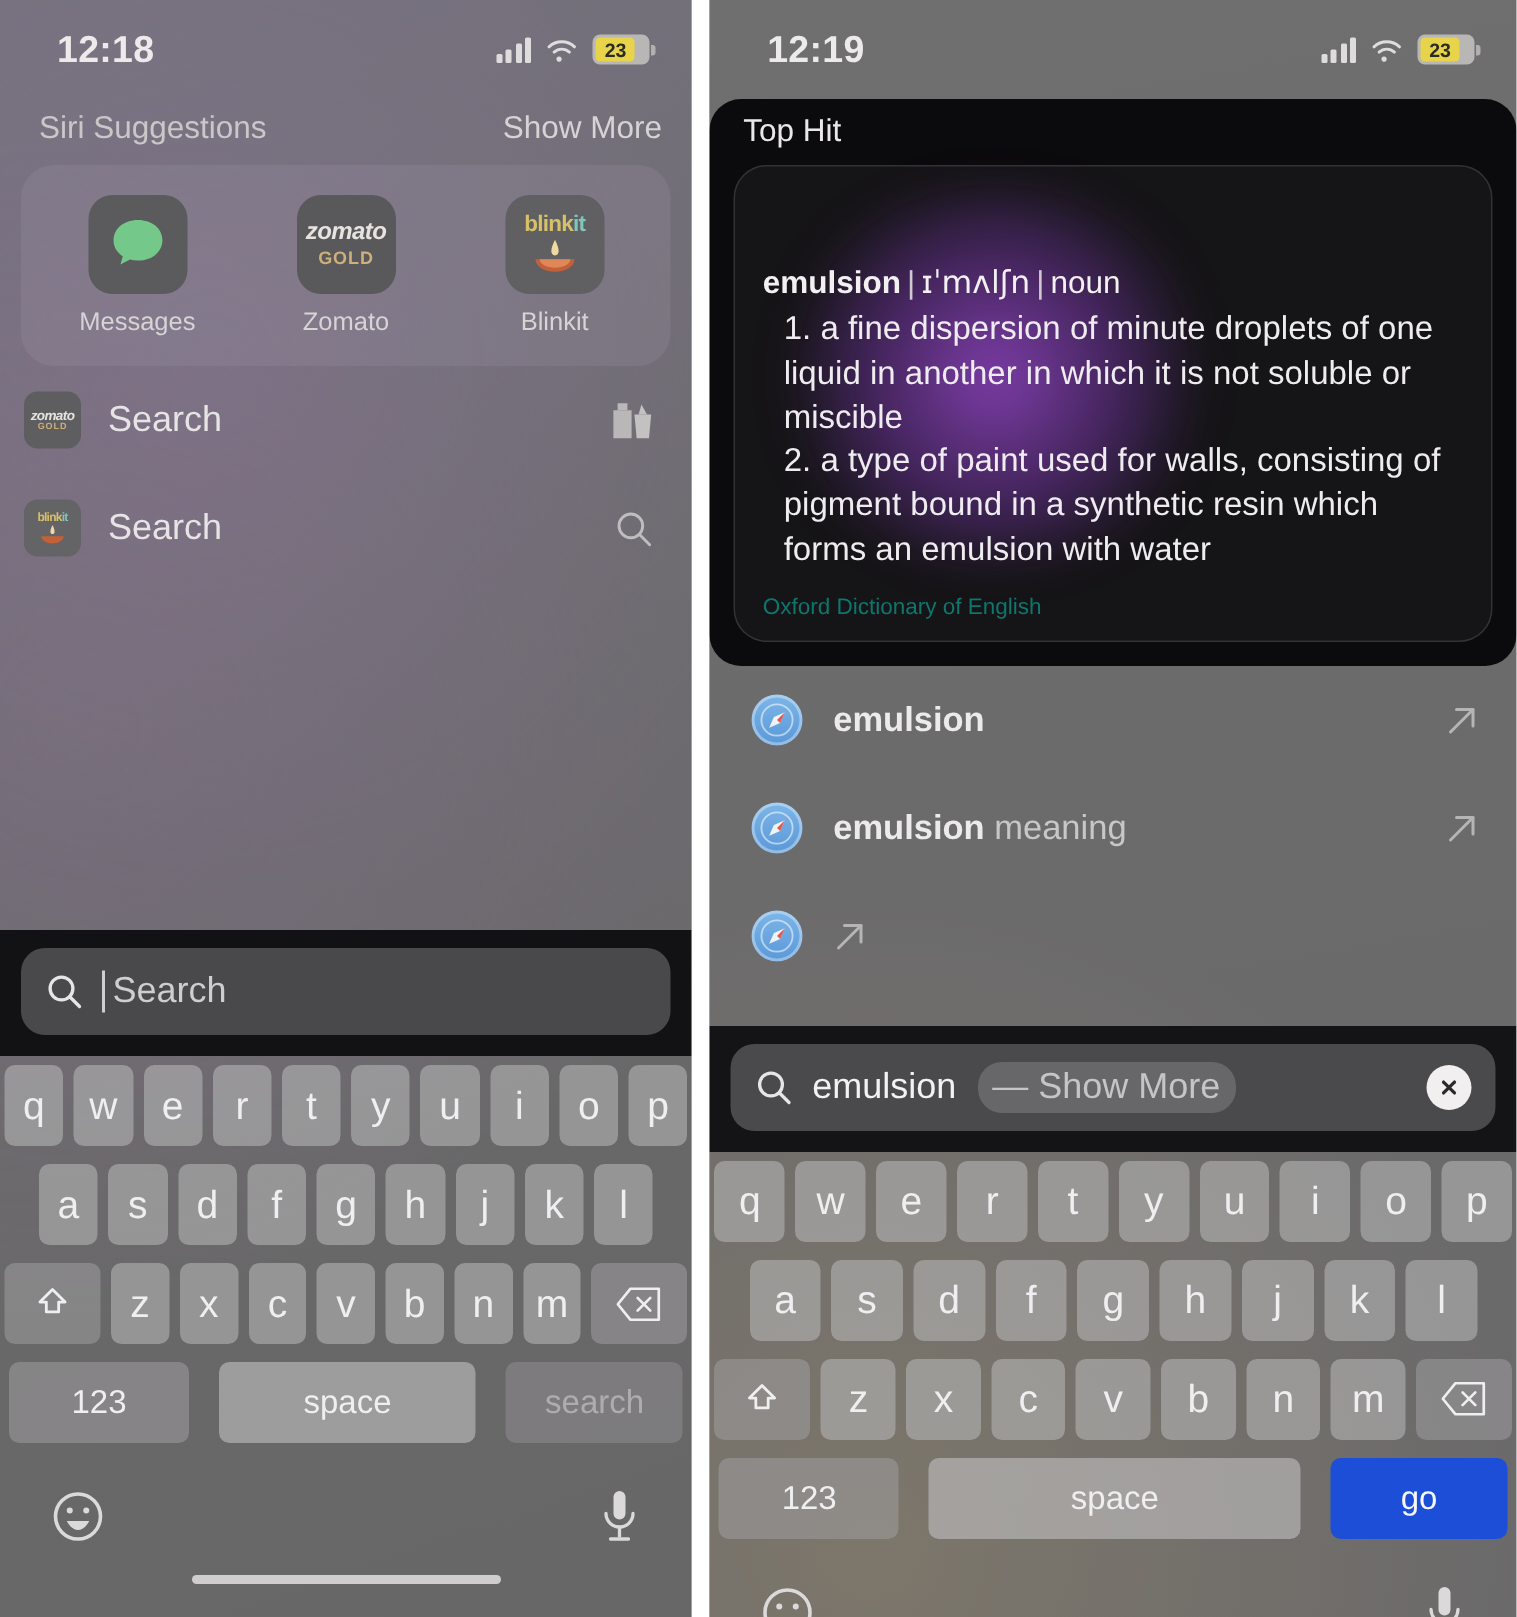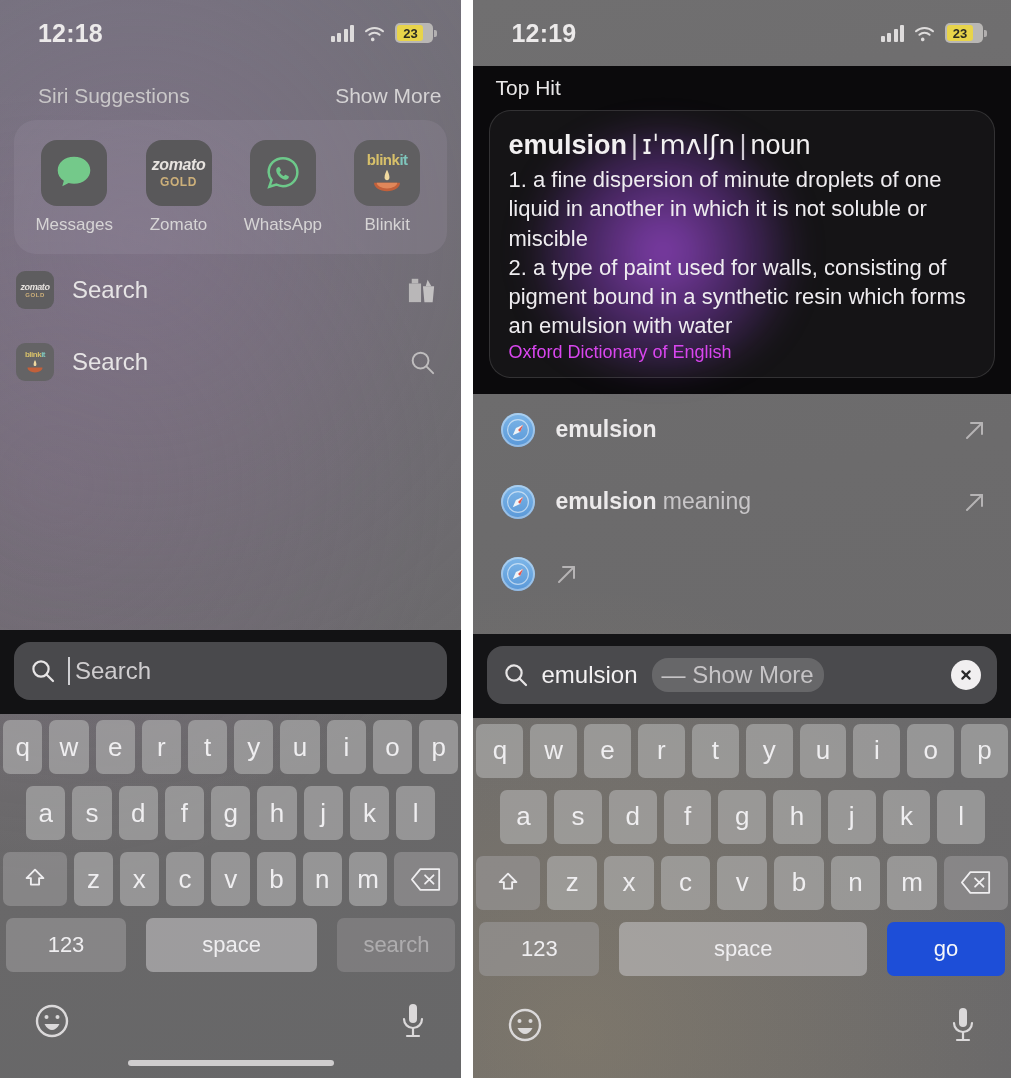--- a/index.html
+++ b/index.html
@@ -75,22 +75,22 @@
     width: 26px; height: 16px; border-radius: 3px;
     background: #e8d44a;
     display: flex; align-items: center; justify-content: center;
     color: #2b2b22; font-size: 13px; font-weight: 700;
   }
 
   
   .siri-head {
     position: relative; z-index: 5;
     display: flex; align-items: center; justify-content: space-between;
-    padding: 0 20px 0 38px;
-    margin-top: 18px;
+    padding: 0 20px 0 26px;
+    margin-top: 8px;
   }
   .siri-title { color: #c9c7c8; font-size: 21px; font-weight: 500; }
   .siri-more  { color: #d5d3d4; font-size: 21px; font-weight: 500; }
 
   .siri-card {
     position: relative; z-index: 5;
     margin: 12px 14px 0 14px;
     height: 134px;
     border-radius: 22px;
     background: rgba(160,150,170,0.22);
@@ -133,47 +133,48 @@
   .row-ico .zom-g { font-size: 6px; }
   .row-ico .bl-t  { font-size: 8px; }
   .row-label { flex: 1; color: #e6e4e5; font-size: 24px; font-weight: 500; }
   .row-right { width: 34px; display: flex; align-items: center; justify-content: center; }
 
   
   .tophit-wrap {
     position: relative; z-index: 5;
     background: #0b0a0c;
     padding: 10px 0 16px 0;
+    border-radius: 21px;
   }
   .tophit-wrap::before {
     content: ""; position: absolute; left: 40px; top: 60px;
     width: 300px; height: 250px; border-radius: 50%;
     background: radial-gradient(circle, rgba(128,56,176,0.95) 0%, rgba(92,40,135,0.55) 45%, rgba(20,10,28,0) 72%);
     filter: blur(14px);
   }
   .tophit-label {
     position: relative; color: #e9e7e8; font-size: 21px; font-weight: 500;
     padding: 0 0 10px 22px;
   }
   .tophit-card {
     position: relative;
     margin: 0 16px;
     border-radius: 22px;
     border: 1px solid rgba(255,255,255,0.13);
     background: rgba(255,255,255,0.045);
     padding: 16px 18px 14px 18px;
     overflow: hidden;
   }
-  .th-headline { font-size: 27px; line-height: 1.3; color: #f2f0f1; margin-bottom: 2px; }
+  .th-headline { font-size: 21px; line-height: 1.3; color: #f2f0f1; margin-bottom: 2px; margin-top: 48px; }
   .th-word { font-weight: 700; }
   .th-sep  { color: #cfc9d2; padding: 0 4px; }
   .th-ipa  { font-family: "DejaVu Sans", sans-serif; }
   .th-pos  { }
-  .th-def  { font-size: 22px; line-height: 1.33; color: #eeecef; }
-  .th-src  { margin-top: 1px; font-size: 18px; color: #d946ef; }
+  .th-def  { font-size: 22px; line-height: 1.33; color: #eeecef; margin-left: 14px; }
+  .th-src  { margin-top: 16px; font-size: 15px; color: #0f766e; }
 
   
   .sugg-title {
     position: relative; z-index: 5;
     color: #c4c2c4; font-size: 20px; font-weight: 500;
     padding: 14px 0 4px 26px;
   }
   .sugg-row {
     position: relative; z-index: 5;
     height: 72px; display: flex; align-items: center; gap: 20px;
@@ -294,29 +295,20 @@
       </div>
 
       <div class="app">
         <div class="app-ico ico-zomato">
           <div class="zom-t">zomato</div>
           <div class="zom-g">GOLD</div>
         </div>
         <div class="app-label">Zomato</div>
       </div>
 
-      <div class="app">
-        <div class="app-ico ico-whatsapp">
-          <svg viewBox="0 0 48 48" width="46" height="46">
-            <path d="M24 8.5c8.3 0 15 6.5 15 14.6S32.3 37.7 24 37.7c-2.5 0-4.9-.6-7-1.7l-7.3 2.3 2.4-7A14.3 14.3 0 0 1 9 23.1C9 15 15.7 8.5 24 8.5z" fill="none" stroke="#6dc98a" stroke-width="2.6"></path>
-            <path d="M19.4 17.8c.4-.1 1 0 1.3.7l1.1 2.3c.2.5.1.9-.2 1.2l-.8.8c-.2.2-.2.5-.1.8.6 1.2 2.3 2.9 3.6 3.5.3.1.6.1.8-.1l.8-.8c.3-.3.7-.4 1.2-.2l2.3 1.1c.6.3.8.9.7 1.3-.3 1.4-1.7 2.6-3.3 2.6-4.4 0-9.9-5.5-9.9-9.9 0-1.6 1.2-3 2.5-3.3z" fill="#6dc98a"></path>
-          </svg>
-        </div>
-        <div class="app-label">WhatsApp</div>
-      </div>
 
       <div class="app">
         <div class="app-ico ico-blinkit">
           <div class="bl-t"><span class="bl-a">blink</span><span class="bl-b">it</span></div>
           <svg viewBox="0 0 40 28" width="40" height="26">
             <path d="M20 2c1.8 3.5 2.6 6 2.6 8.2 0 1.8-1.2 3-2.6 3s-2.6-1.2-2.6-3c0-2.2.8-4.7 2.6-8.2z" fill="#f0d9a0"></path>
             <path d="M6 16h28c0 5-6.2 9-14 9S6 21 6 16z" fill="#c2603a"></path>
             <path d="M9 16h22c0 3.3-4.8 6-11 6s-11-2.7-11-6z" fill="#e0875a"></path>
           </svg>
         </div>

